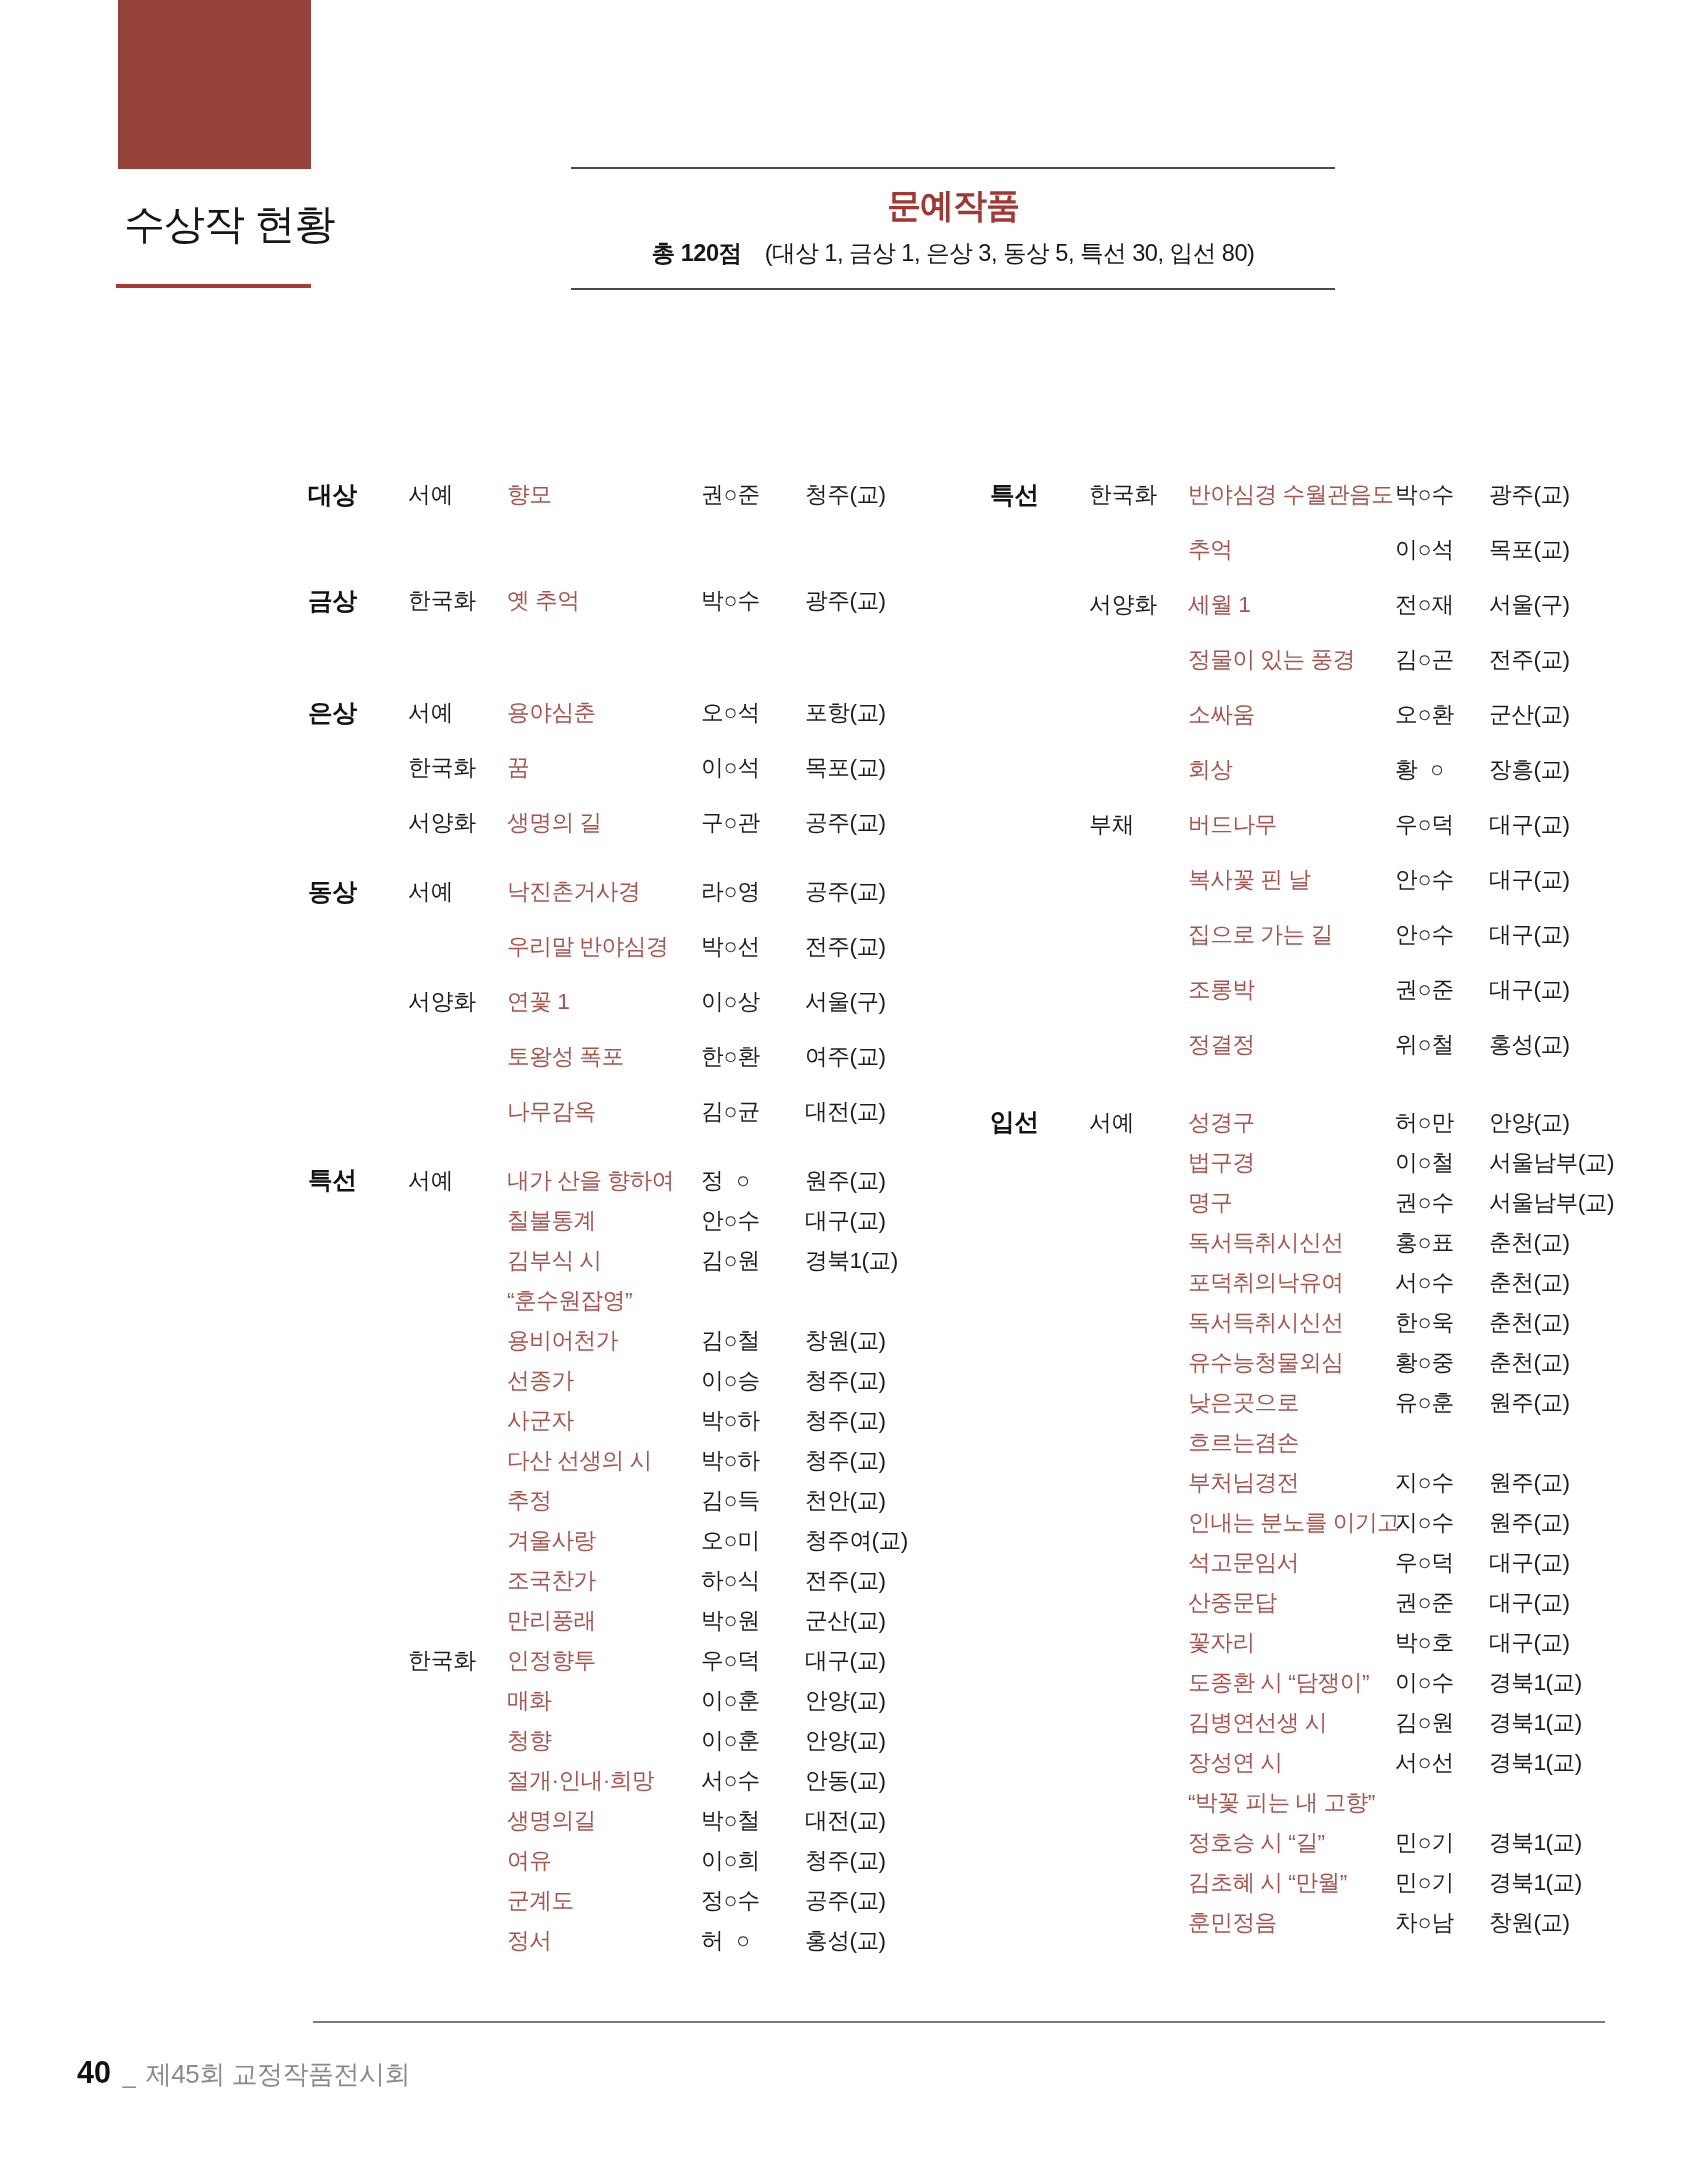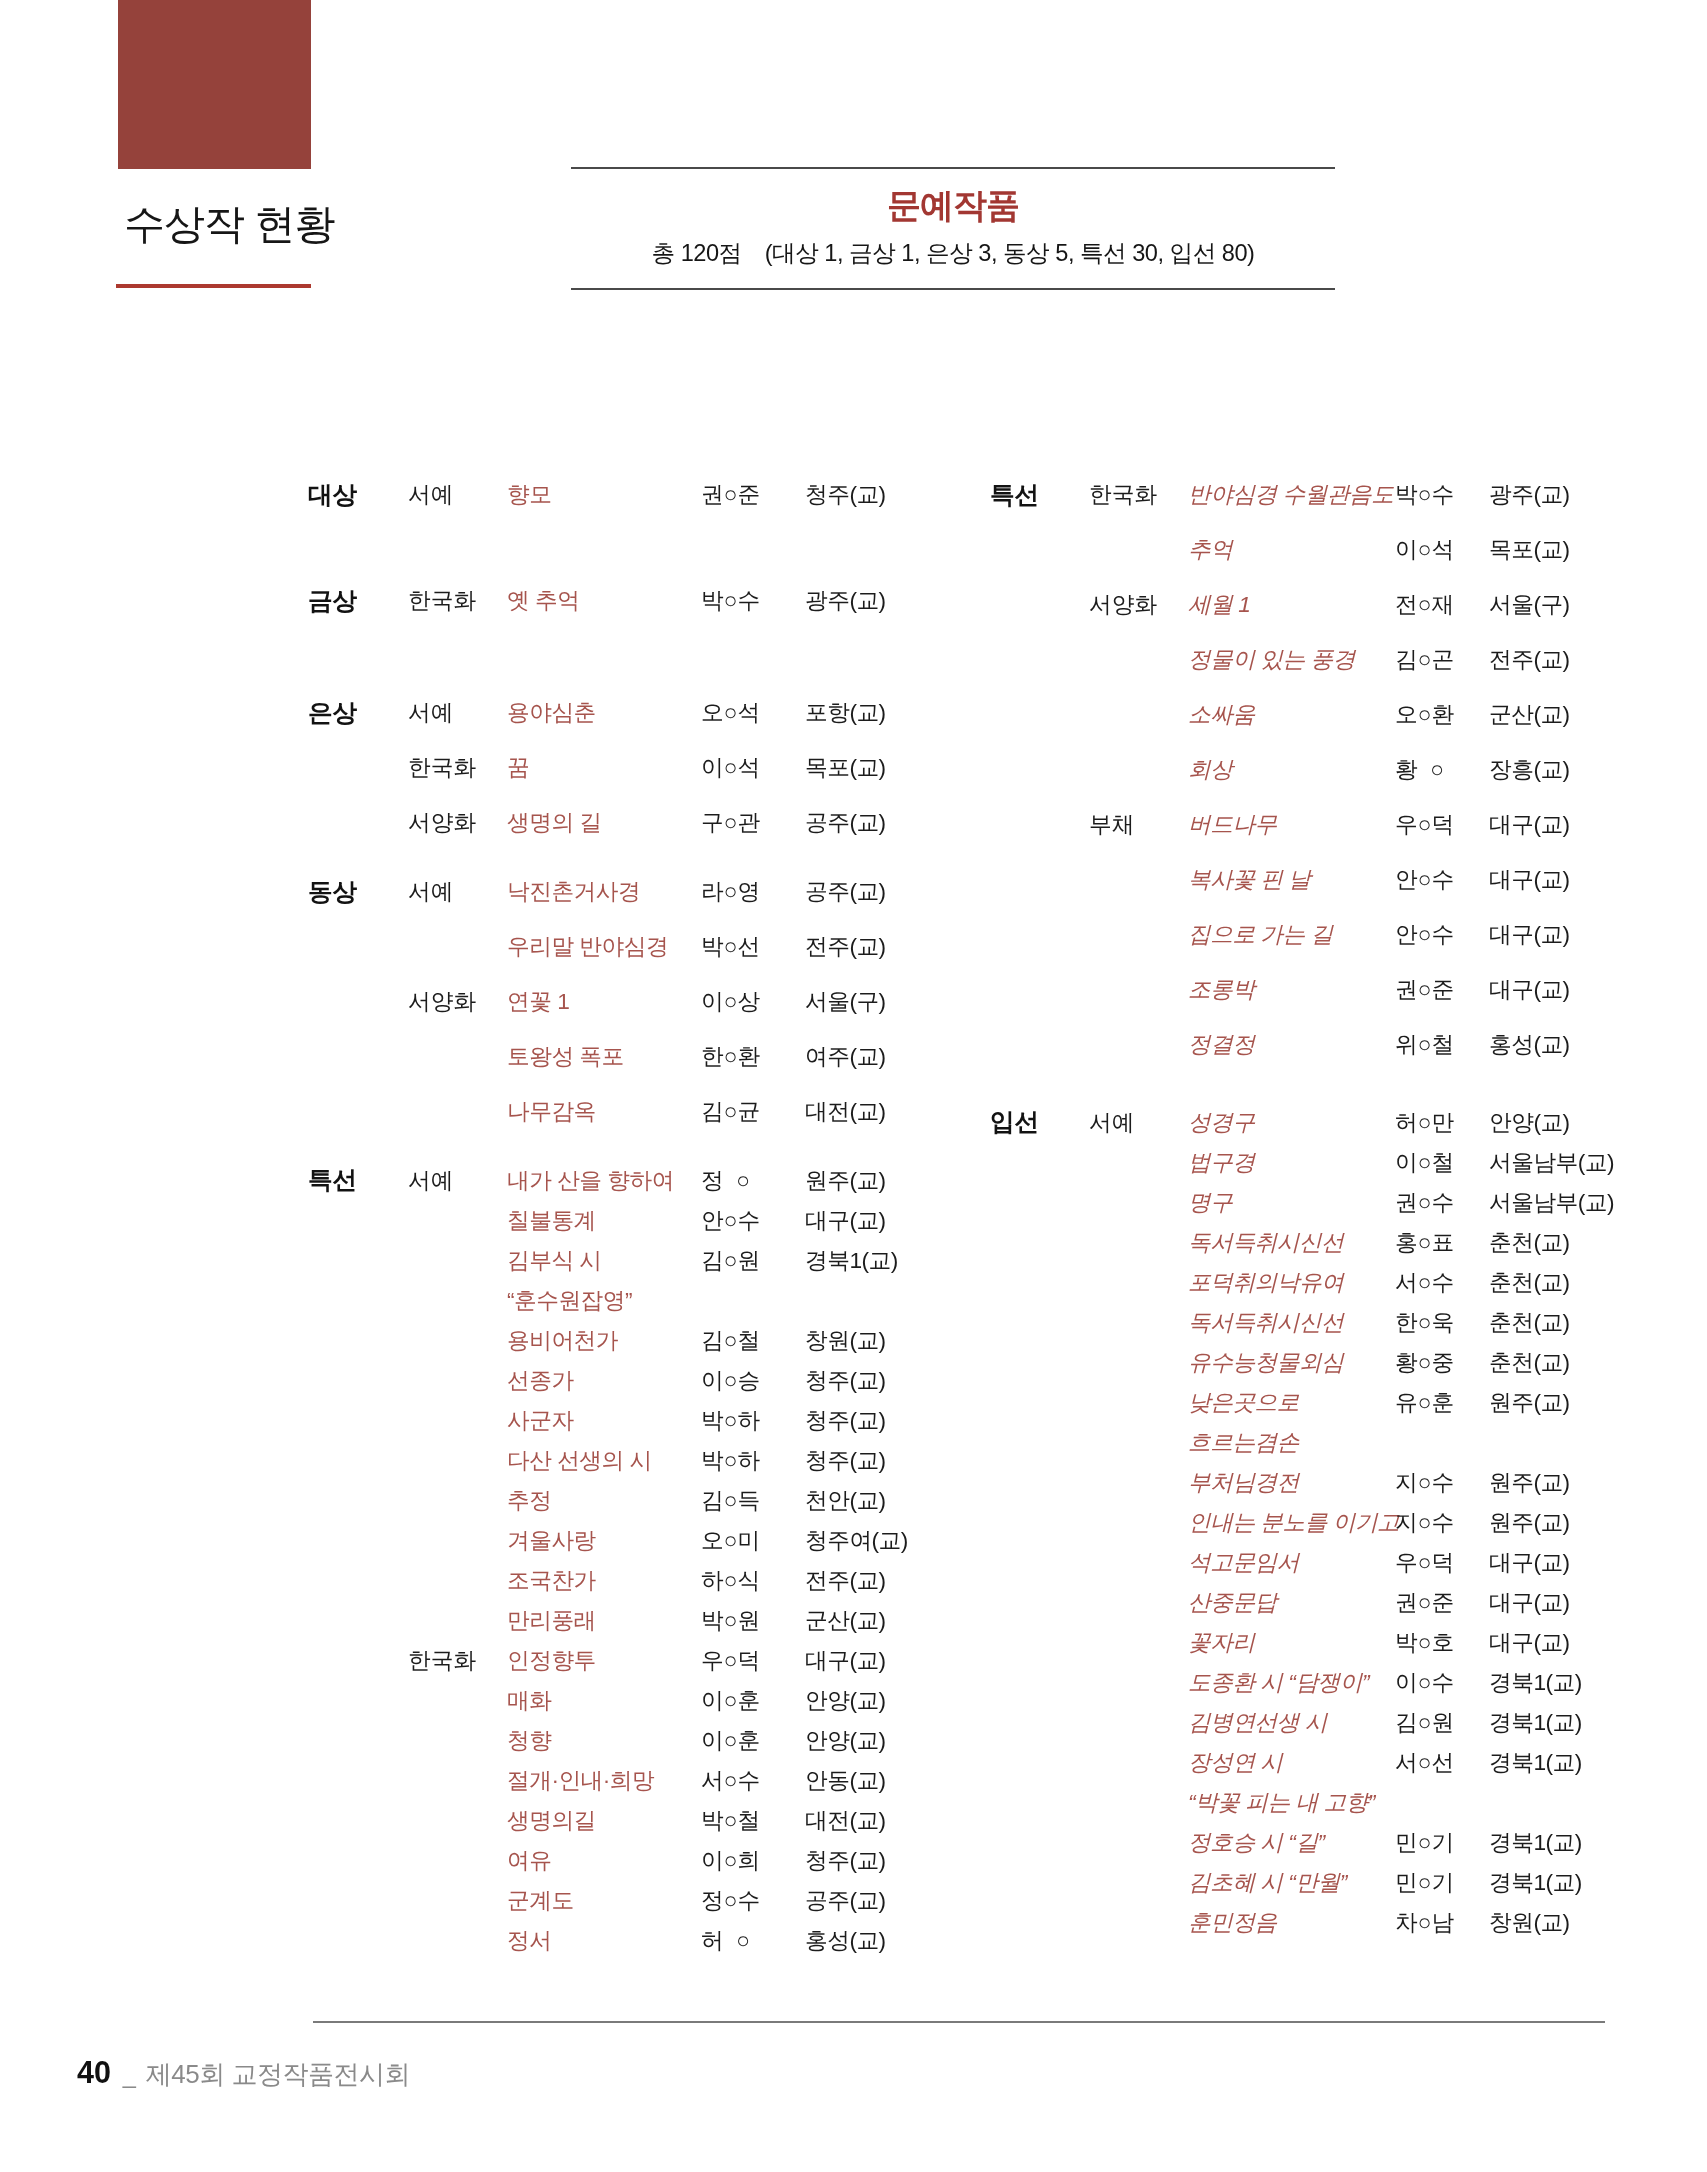--- a/index.html
+++ b/index.html
@@ -39,42 +39,42 @@
   .section-head{
     position:absolute;left:571px;top:183px;width:764px;text-align:center;
   }
   .section-title{
     margin:0;font-size:34px;font-weight:bold;color:var(--brand-red);
     letter-spacing:-1px;
   }
   .section-subtitle{
     margin-top:7.9px;font-size:23.6px;color:#161616;letter-spacing:-0.5px;white-space:nowrap;
   }
-  .section-subtitle .tot{font-weight:normal;margin-top:20px;}
+  .section-subtitle .tot{font-weight:bold;margin-top:20px;}
   .section-subtitle .detail{margin-left:17px;font-weight:normal;}
   .col{position:absolute;top:467px;}
   .col-left{left:308px;width:670px;}
   .col-right{left:990px;width:650px;}
   .row{display:flex;align-items:center;white-space:nowrap;}
   .row.loose{height:55px;line-height:55px;}
   .row.tight{height:40px;line-height:40px;}
   .cell{display:inline-block;overflow:visible;white-space:pre;}
   .cell.award{font-weight:bold;font-size:24.6px;color:#121212;}
   .cell.category{font-size:22.7px;color:#1c1c1c;}
   .cell.title{font-size:22.7px;color:var(--work-red);letter-spacing:-0.5px;}
   .cell.name{font-size:22.7px;color:#1c1c1c;}
   .cell.location{font-size:22.7px;color:#1c1c1c;letter-spacing:-0.5px;}
   .col-left .award{width:100px;}
   .col-left .category{width:99px;}
   .col-left .title{width:194px;}
   .col-left .name{width:104px;}
   .col-left .location{flex:1;}
   .col-right .award{width:99px;}
   .col-right .category{width:99px;}
-  .col-right .title{width:207px;font-style:italic;}
+  .col-right .title{width:207px;}
   .col-right .name{width:94px;}
   .col-right .location{flex:1;}
   .bottom-rule{
     position:absolute;left:313px;top:2021px;width:1292px;height:2px;
     background:var(--rule-light);
   }
   .footer{
     position:absolute;left:77px;top:2055px;
     display:flex;align-items:baseline;white-space:nowrap;
   }

